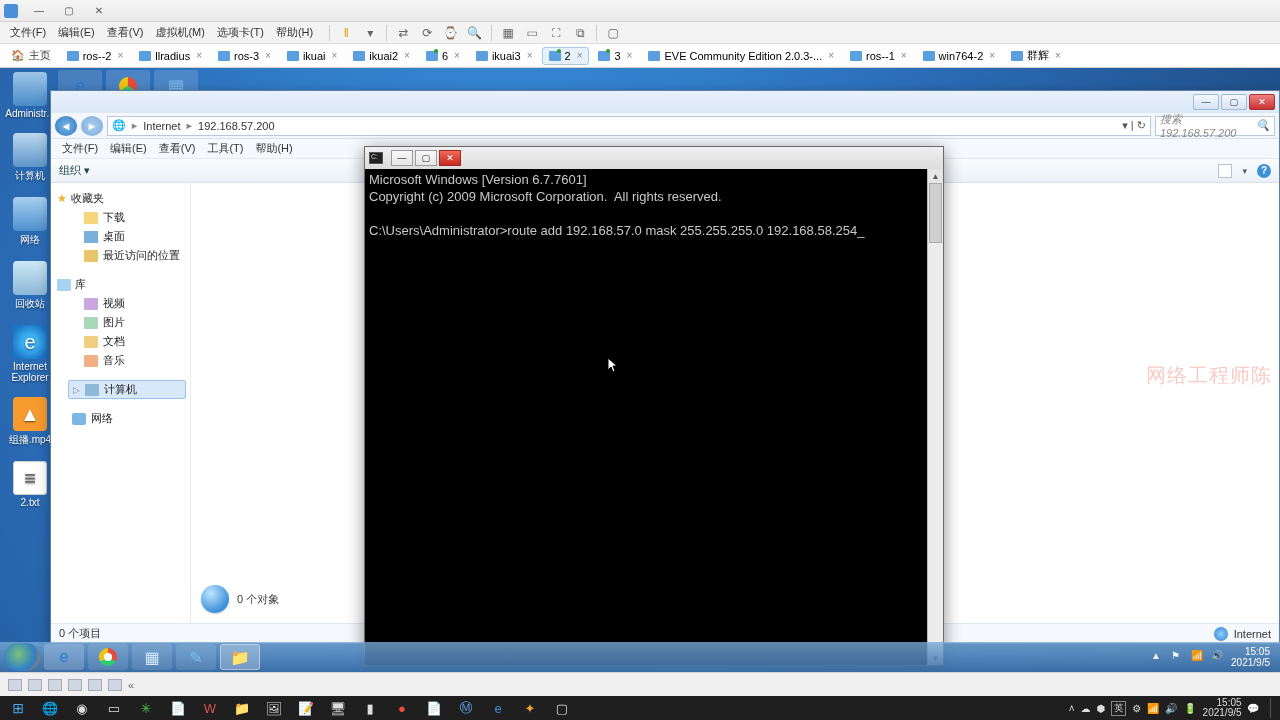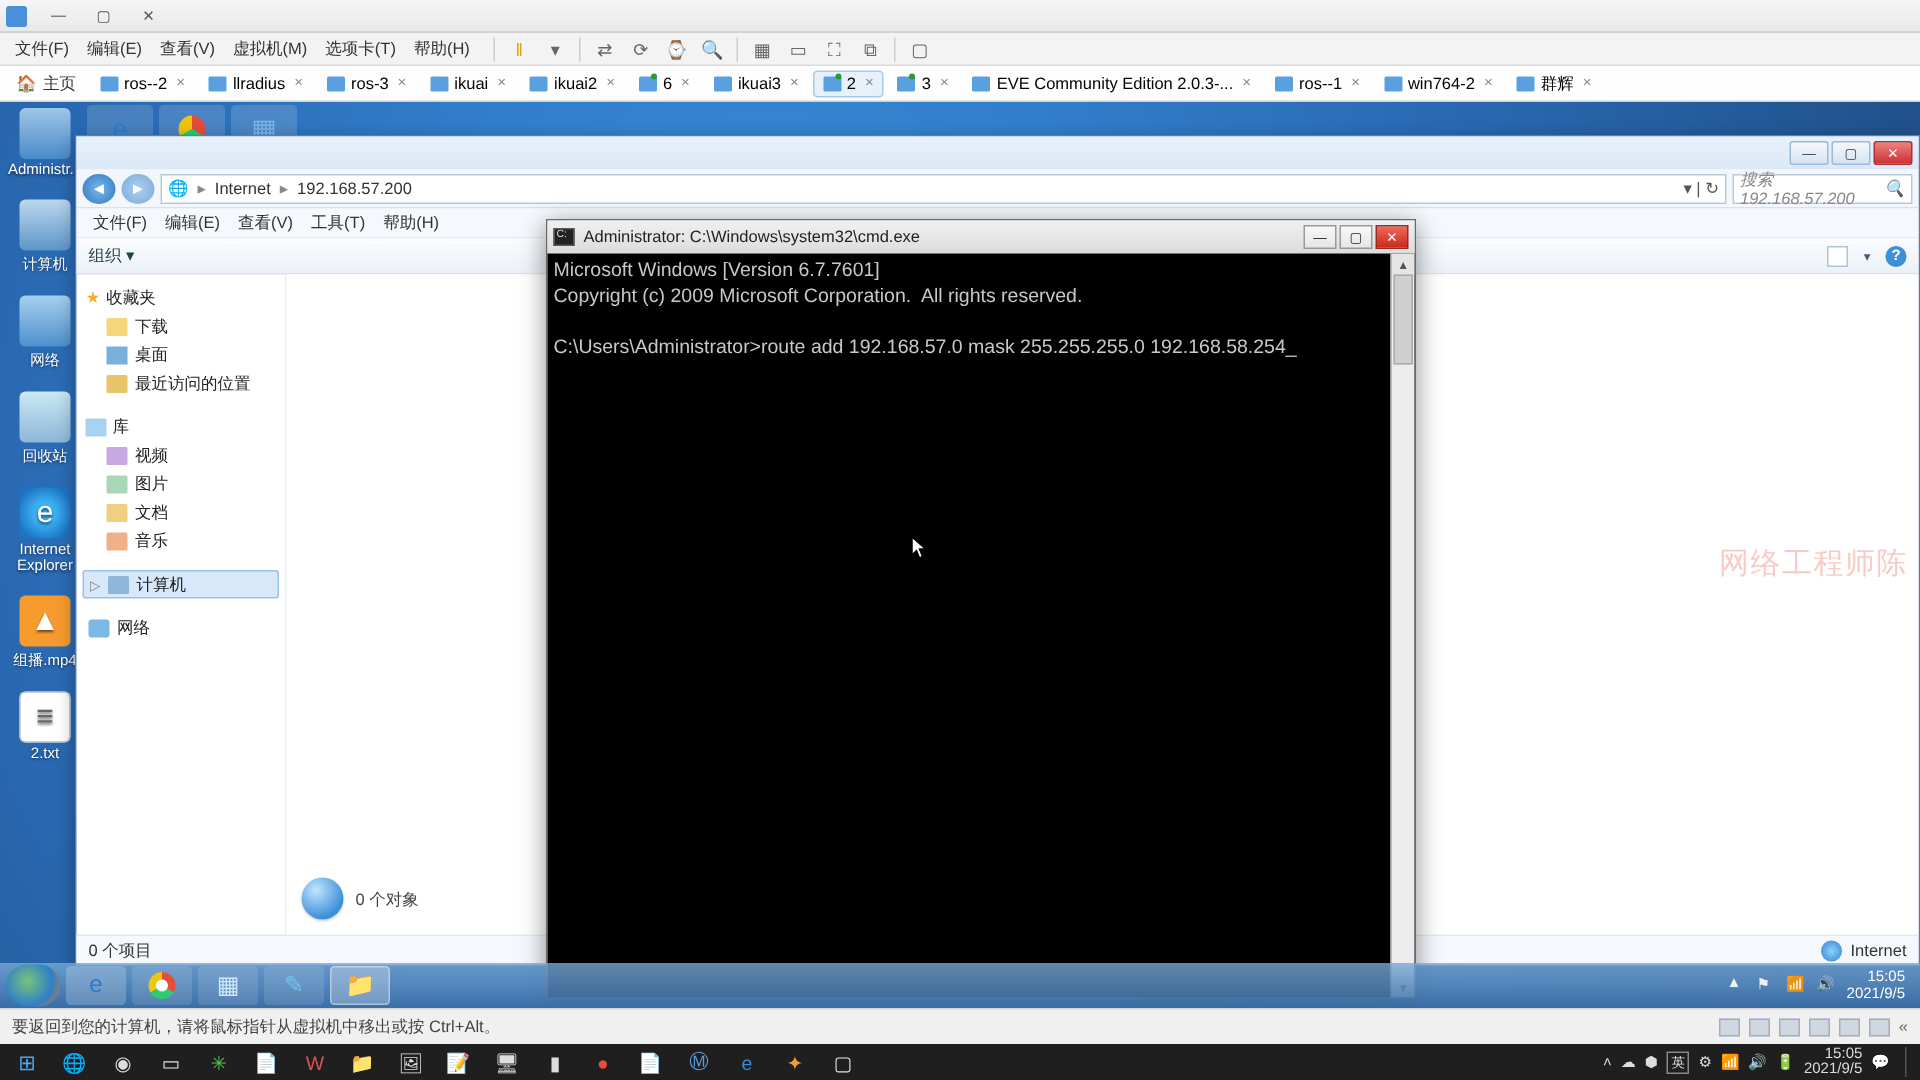--- a/index.html
+++ b/index.html
@@ -70,21 +70,21 @@
 .exp-toolbar .left { display:flex; align-items:center; gap:4px; }
 .exp-toolbar .right { display:flex; align-items:center; gap:10px; color:#2a5a8a; }
 .exp-toolbar .viewbtn { width:14px; height:14px; border:1px solid #b0c4d8; background:#fff; }
 .help-icon { width:14px; height:14px; border-radius:50%; background:#3b91d8; color:#fff; font-size:10px; display:flex; align-items:center; justify-content:center; font-weight:bold;}
 
 .exp-body { display:flex; height: calc(100% - 22px - 26px - 20px - 24px - 20px); }
 .exp-tree { width:140px; border-right:1px solid #e6ecf3; padding:6px 4px; font-size:11px; color:#222; overflow:hidden;}
 .tree-group { margin-bottom:10px; }
 .tree-head { display:flex; align-items:center; gap:4px; padding:2px 2px; }
 .tree-head .star { color:#f0b030; }
-.tree-item { display:flex; align-items:center; gap:5px; padding:2px 2px 2px 16px; cursor:pointer; }
+.tree-item { display:flex; align-items:center; gap:5px; padding:2px 2px 2px 16px; cursor:pointer;margin-left:13px; }
 .tree-item.selected { background:#d7e8fb; border:1px solid #9cc1e8; border-radius:2px; padding:1px 1px 1px 15px; }
 .ticon { width:14px; height:12px; display:inline-block; }
 .ticon.folder { background:#f6d67a; border-radius:1px; }
 .ticon.pc { background:#8fb7da; border-radius:1px; }
 .ticon.net { background:#7bb8e6; border-radius:2px; }
 .ticon.lib { background:#a8d3f0; border-radius:1px; }
 .ticon.desk { background:#7ab0dc; }
 
 .exp-content { flex:1; position:relative; background:#fff; }
 .empty-obj { position:absolute; left:10px; bottom:10px; font-size:11px; color:#444; display:flex; align-items:center; gap:8px; }
@@ -404,21 +404,20 @@
         <div class="right">
           <div class="net-mini"></div>
           <span>Internet</span>
         </div>
       </div>
     </div>
 
     <div class="cmd">
       <div class="cmd-title">
         <div class="cmd-icon"></div>
-        <div class="t">Administrator: C:\Windows\system32\cmd.exe</div>
         <div class="wbtn">—</div>
         <div class="wbtn">▢</div>
         <div class="wbtn close">✕</div>
       </div>
       <div class="cmd-body">
         <div class="cmd-line">Microsoft Windows [Version 6.7.7601]</div>
         <div class="cmd-line">Copyright (c) 2009 Microsoft Corporation.  All rights reserved.</div>
         <div class="cmd-line">&nbsp;</div>
         <div class="cmd-line cursor"><span>C:\Users\Administrator&gt;</span><span>route add 192.168.57.0 mask 255.255.255.0 192.168.58.254</span></div>
         <div class="cmd-scroll">
@@ -456,21 +455,20 @@
           <div>15:05</div>
           <div>2021/9/5</div>
         </div>
       </div>
     </div>
 
   </div>
 </div>
 
 <div class="host-status">
-  <span>要返回到您的计算机，请将鼠标指针从虚拟机中移出或按 Ctrl+Alt。</span>
   <div class="right">
     <div class="mini"></div>
     <div class="mini"></div>
     <div class="mini"></div>
     <div class="mini"></div>
     <div class="mini"></div>
     <div class="mini"></div>
     <span class="arrows">«</span>
   </div>
 </div>

